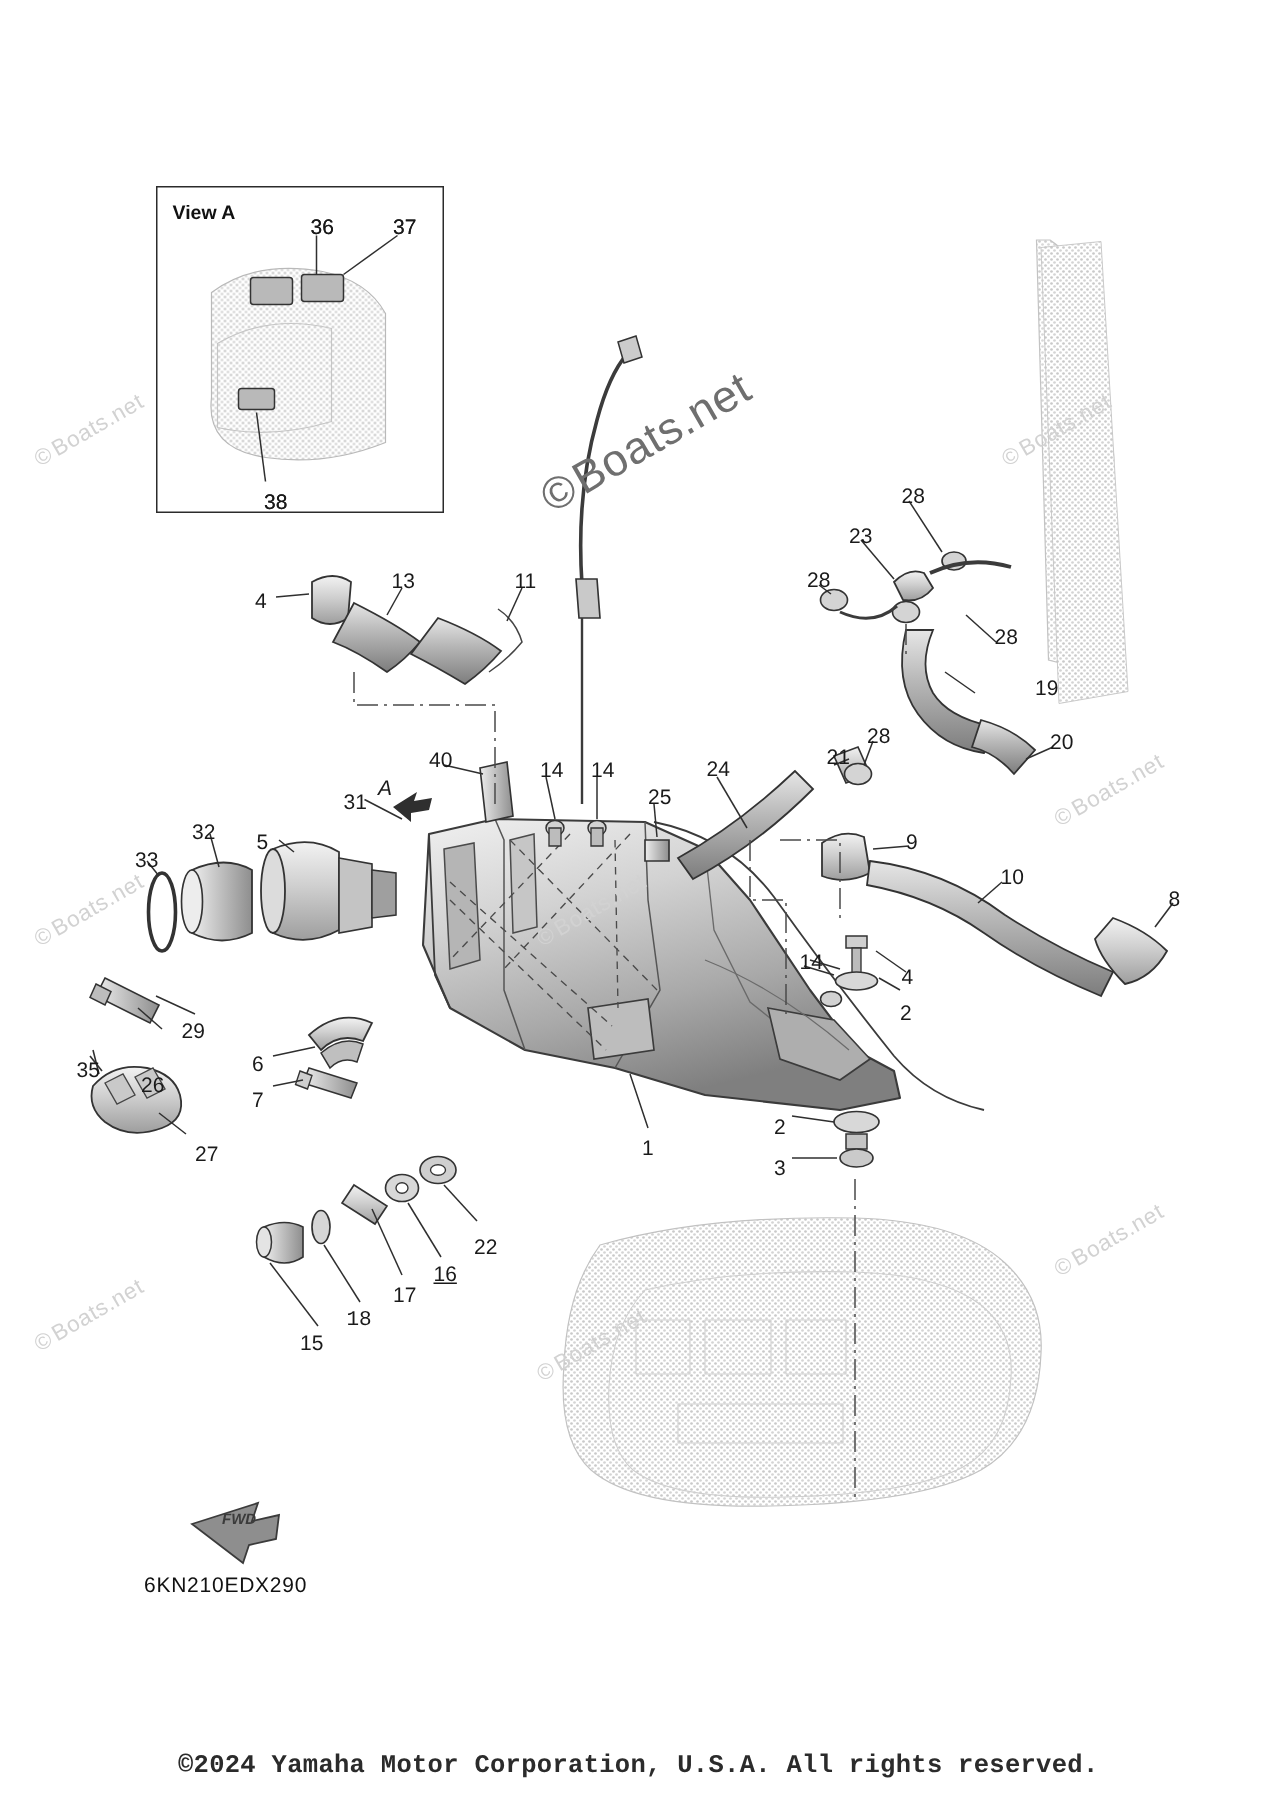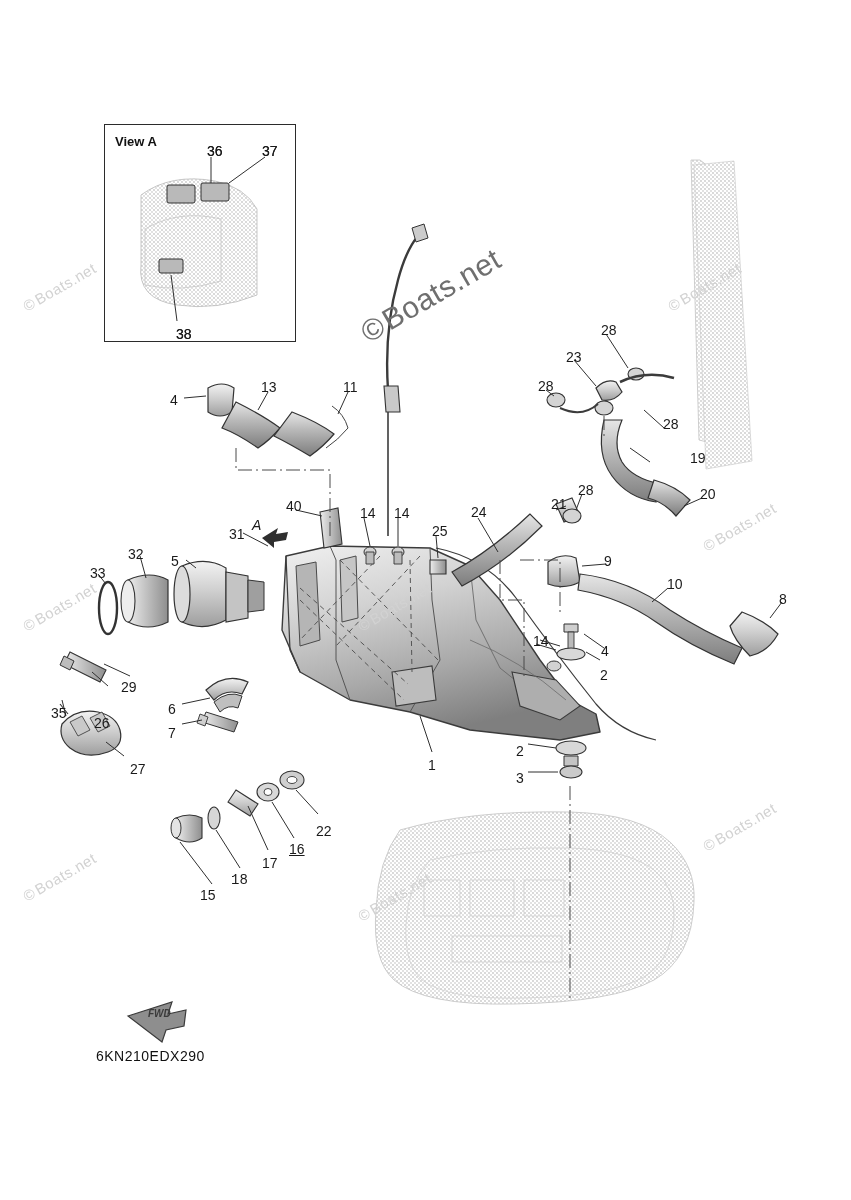--- a/index.html
+++ b/index.html
@@ -370,13 +370,14 @@
       <div class="wm" style="left: 20px; top: 620px;"><span style="margin-right: 2px;">©</span>Boats.net</div>
       <div class="wm" style="left: 355px; top: 620px;"><span style="margin-right: 2px;">©</span>Boats.net</div>
       <div class="wm" style="left: 700px; top: 540px;"><span style="margin-right: 2px;">©</span>Boats.net</div>
       <div class="wm" style="left: 20px; top: 890px;"><span style="margin-right: 2px;">©</span>Boats.net</div>
       <div class="wm" style="left: 355px; top: 910px;"><span style="margin-right: 2px;">©</span>Boats.net</div>
       <div class="wm" style="left: 700px; top: 840px;"><span style="margin-right: 2px;">©</span>Boats.net</div>
     </div>
 
   <div class="fwd-label">FWD</div>
   <div class="partcode">6KN210EDX290</div>
+  <div class="copyright">©2024 Yamaha Motor Corporation, U.S.A. All rights reserved.</div>
 </div>
 
 </body></html>

